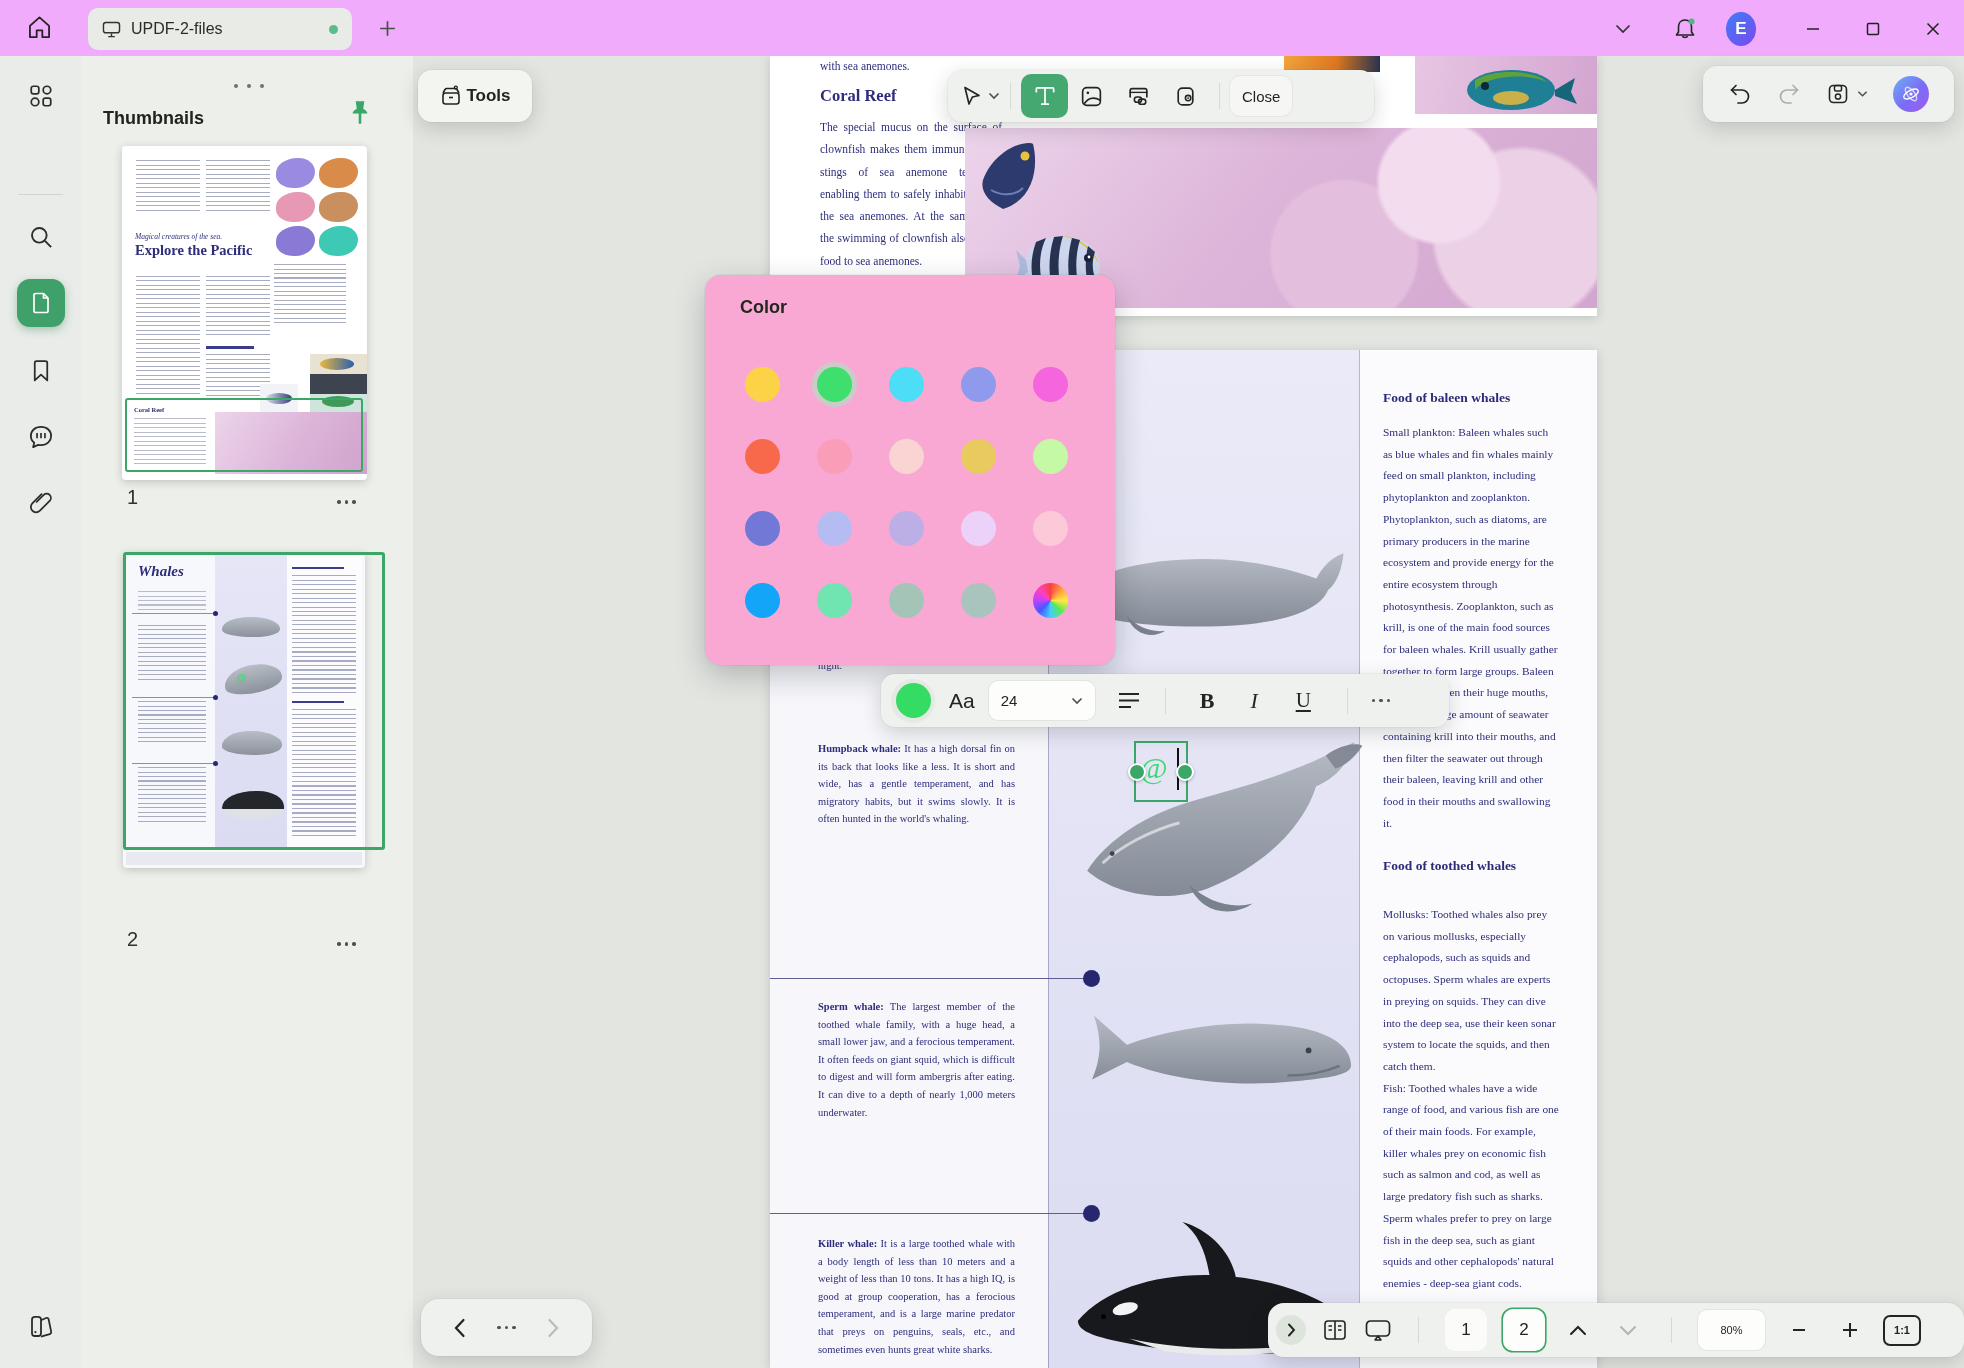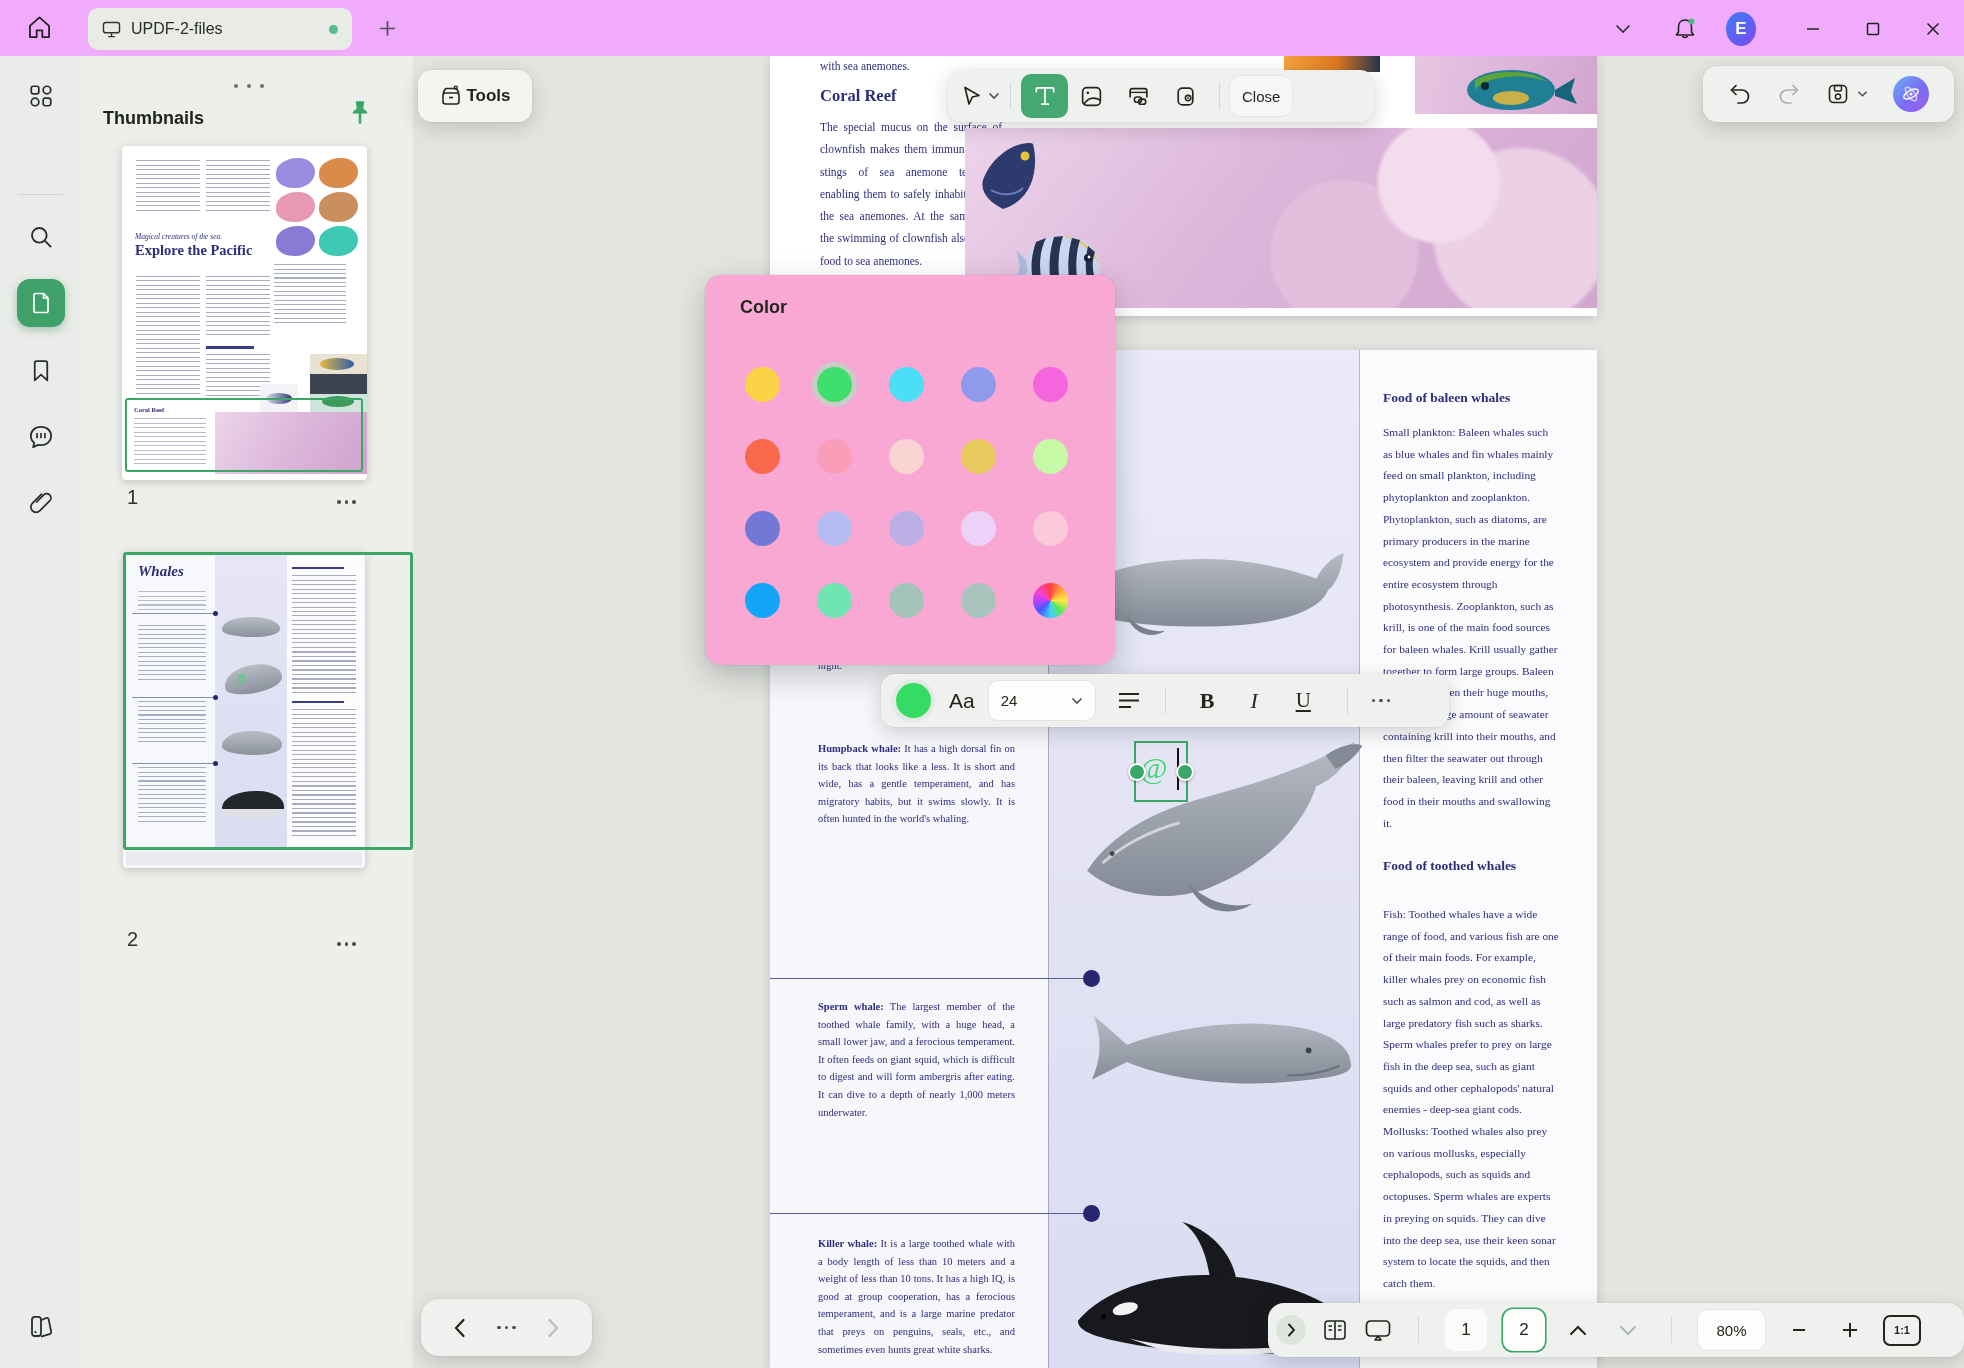--- a/index.html
+++ b/index.html
@@ -179,22 +179,22 @@
   <div class="sec" style="left:48px;top:885px">
     <b>Killer whale:</b><span> It is a large toothed whale with a body length of less than 10 meters and a weight of less than 10 tons. It has a high IQ, is good at group cooperation, has a ferocious temperament, and is a large marine predator that preys on penguins, seals, etc., and sometimes even hunts great white sharks.</span>
   </div>
 
   <div class="rh" style="left:613px;top:40px">Food of baleen whales</div>
   <div class="rp" style="left:613px;top:72px">
       <p>Small plankton: Baleen whales such as blue whales and fin whales mainly feed on small plankton, including phytoplankton and zooplankton. Phytoplankton, such as diatoms, are primary producers in the marine ecosystem and provide energy for the entire ecosystem through photosynthesis. Zooplankton, such as krill, is one of the main food sources for baleen whales. Krill usually gather together to form large groups. Baleen whales will open their huge mouths, taking in a large amount of seawater containing krill into their mouths, and then filter the seawater out through their baleen, leaving krill and other food in their mouths and swallowing it.</p>
     </div>
   <div class="rh" style="left:613px;top:508px">Food of toothed whales</div>
   <div class="rp" style="left:613px;top:554px">
+      <p>Mollusks: Toothed whales also prey on various mollusks, especially cephalopods, such as squids and octopuses. Sperm whales are experts in preying on squids. They can dive into the deep sea, use their keen sonar system to locate the squids, and then catch them.</p>
       <p>Fish: Toothed whales have a wide range of food, and various fish are one of their main foods. For example, killer whales prey on economic fish such as salmon and cod, as well as large predatory fish such as sharks. Sperm whales prefer to prey on large fish in the deep sea, such as giant squids and other cephalopods' natural enemies - deep-sea giant cods.</p>
-      <p>Mollusks: Toothed whales also prey on various mollusks, especially cephalopods, such as squids and octopuses. Sperm whales are experts in preying on squids. They can dive into the deep sea, use their keen sonar system to locate the squids, and then catch them.</p>
     </div>
 
   <div id="atbox">
     <span class="at">@</span>
     <span class="caret"></span>
     <span class="handle" style="left:-8px"></span>
     <span class="handle" style="right:-8px"></span>
   </div>
 </div>
 
@@ -343,21 +343,21 @@
     </div>
   </div>
   <div class="pageno" style="left:46px;top:430px">1</div>
   <div class="more-dots" style="left:256px;top:444px">
       <i></i>
       <i></i>
       <i></i>
     </div>
 
   <div class="thumb-card" style="left:42px;top:496px;width:242px;height:316px;background:#f7f8fc">
-    <div class="abs" style="left:0;top:0;width:290px;height:298px;border:3px solid #3aa766;border-radius:3px;box-sizing:border-box;overflow:hidden">
+    <div class="abs" style="left:0;top:0;width:262px;height:298px;border:3px solid #3aa766;border-radius:3px;box-sizing:border-box;overflow:hidden">
       <div class="abs" style="left:89px;top:0;width:72px;height:292px;background:linear-gradient(#e6e6f7,#dbdbf2)"></div>
       <div class="abs" style="left:161px;top:0;width:75px;height:292px;background:#fcfcfe"></div>
       <div class="abs serif" style="left:12px;top:8px;font-size:15px;font-weight:bold;font-style:italic;color:#2d2d7a">Whales</div>
       <div class="abs mlg" style="left:12px;top:36px;width:68px;height:22px"></div>
       <div class="abs ml" style="left:12px;top:70px;width:68px;height:58px"></div>
       <div class="abs ml" style="left:12px;top:146px;width:68px;height:44px"></div>
       <div class="abs ml" style="left:12px;top:212px;width:68px;height:56px"></div>
       <div class="abs" style="left:6px;top:58px;width:84px;height:1px;background:#8b8bb4"></div>
       <div class="abs" style="left:6px;top:142px;width:84px;height:1px;background:#8b8bb4"></div>
       <div class="abs" style="left:6px;top:208px;width:84px;height:1px;background:#8b8bb4"></div>
@@ -576,21 +576,21 @@
       <path d="M2 9 L9 2 L16 9" fill="none" stroke="#22261f" stroke-width="2" stroke-linecap="round"></path>
     </svg>
   </div>
   <div style="padding:0 8px">
     <svg width="18" height="11" viewBox="0 0 18 11">
       <path d="M2 2 L9 9 L16 2" fill="none" stroke="#b0b6b0" stroke-width="2" stroke-linecap="round"></path>
     </svg>
   </div>
   <div class="tdiv"></div>
   <div class="fmt-pill" style="width:67px;height:40px;justify-content:center">
-    <span style="font-size:15px;color:#22261f">80%</span>
+    <span style="font-size:11px;color:#22261f">80%</span>
   </div>
   <div style="padding:0 10px">
     <svg width="16" height="16" viewBox="0 0 16 16">
         <path d="M2 8 H14" stroke="#22261f" stroke-width="2"></path>
       </svg>
   </div>
   <div style="padding:0 8px">
     <svg width="18" height="18" viewBox="0 0 18 18">
         <path d="M9 2 V16 M2 9 H16" stroke="#22261f" stroke-width="2"></path>
       </svg>

